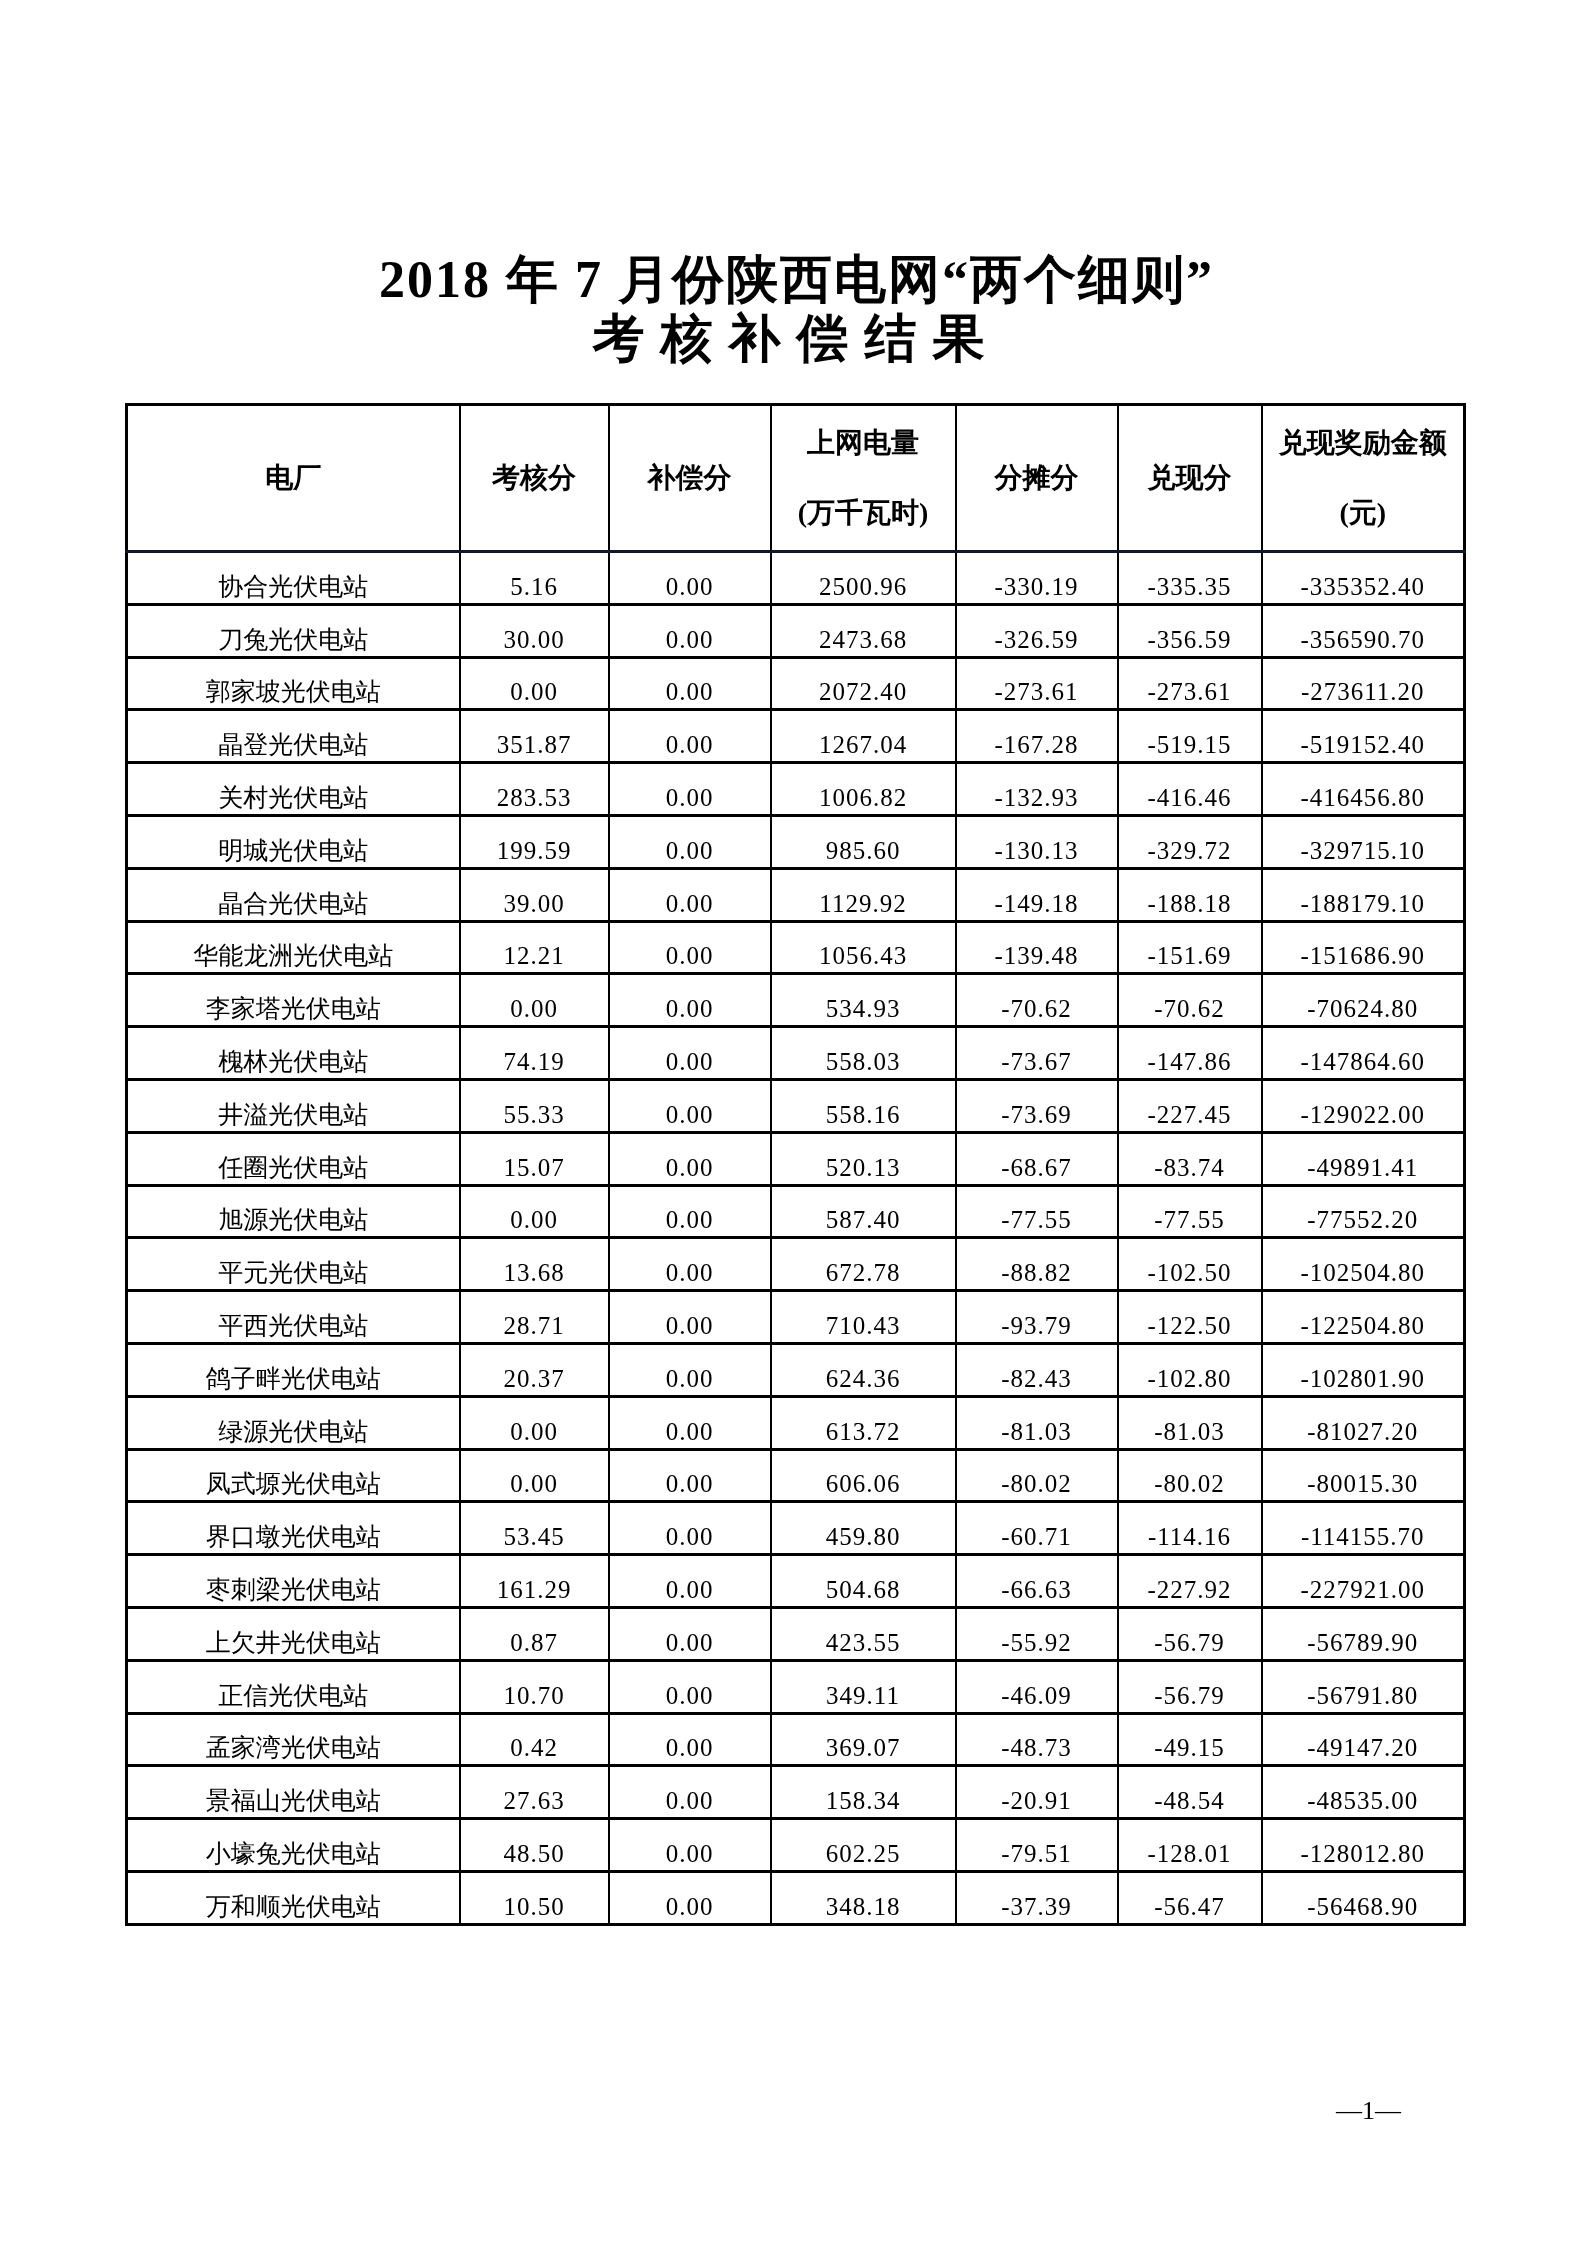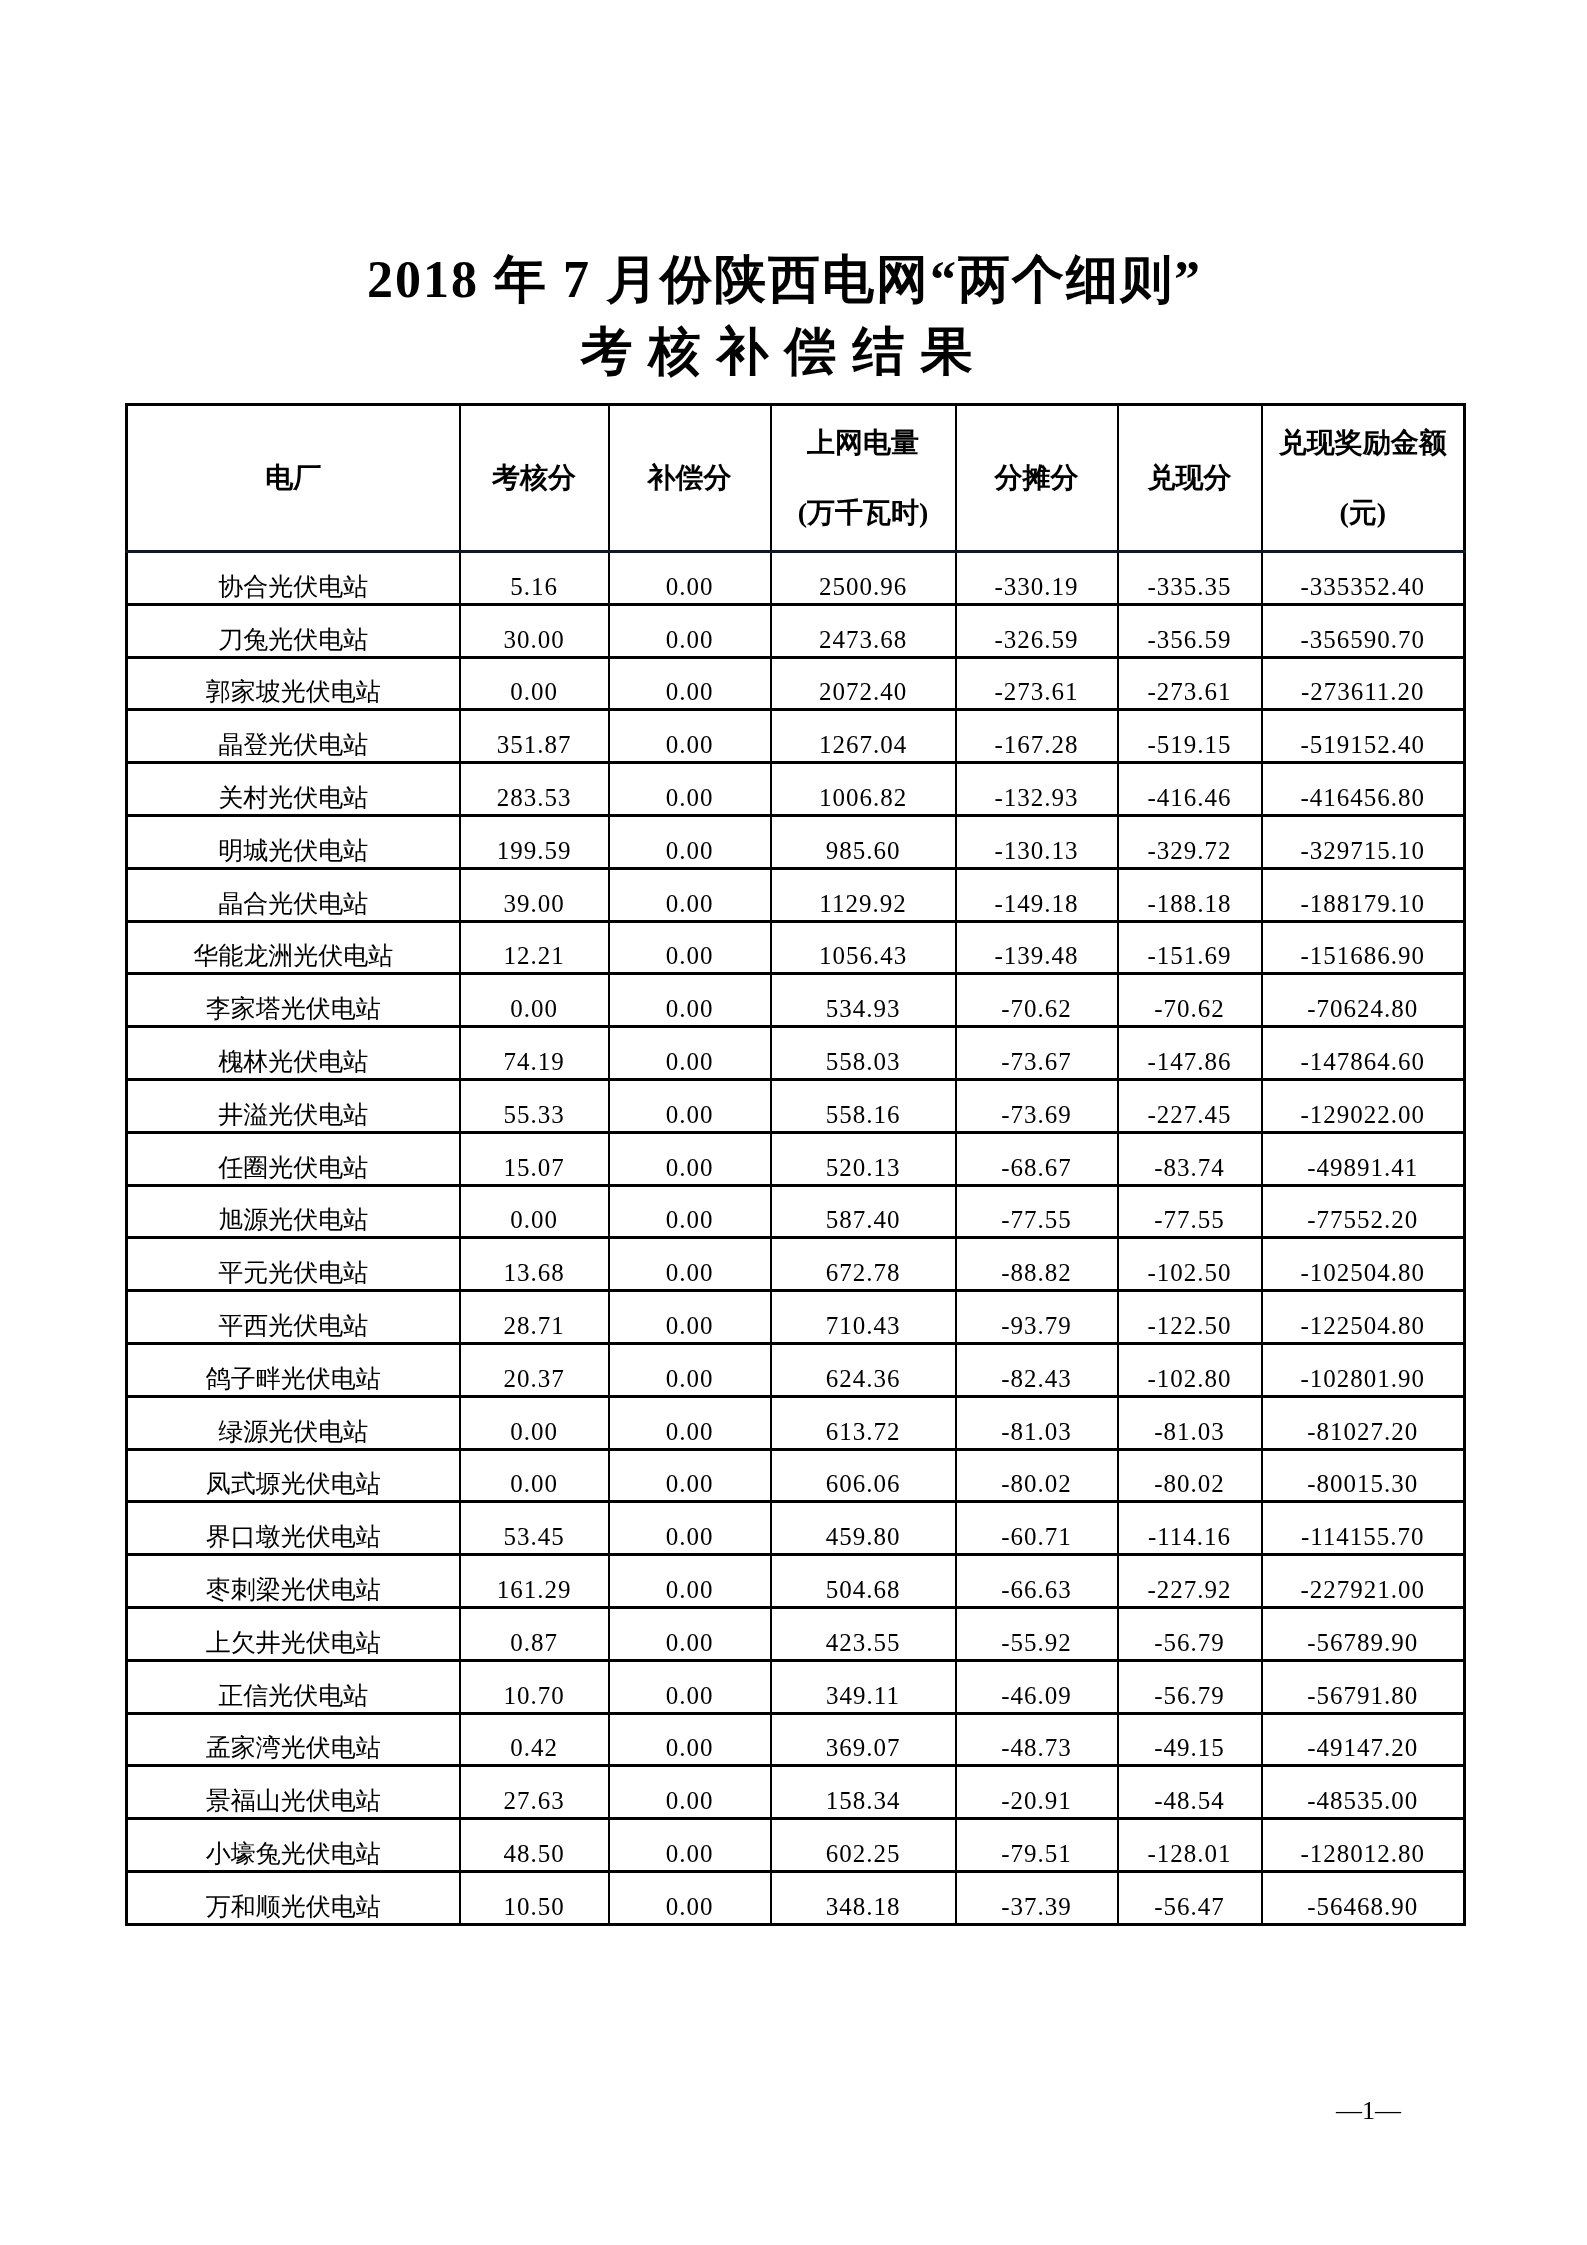--- a/index.html
+++ b/index.html
@@ -16,36 +16,35 @@
   }
   .page {
     position: absolute;
     inset: 0;
     background: #ffffff;
     overflow: hidden;
   }
   .title-block {
     position: absolute;
     top: 250px;
-    left: 4px;
+    left: 16px;
     width: 1561px;
     text-align: center;
     font-weight: bold;
     color: #000000;
   }
   .title-line1 {
     font-size: 52px;
     line-height: 60px;
     letter-spacing: 2px;
     white-space: pre;
   }
   .title-line2 {
     font-size: 52px;
     line-height: 58px;
-    margin-top: 13px;
     letter-spacing: 16px;
   }
   .table-wrap {
     position: absolute;
     left: 125px;
     top: 403px;
   }
   table.results {
     border-collapse: collapse;
     table-layout: fixed;

